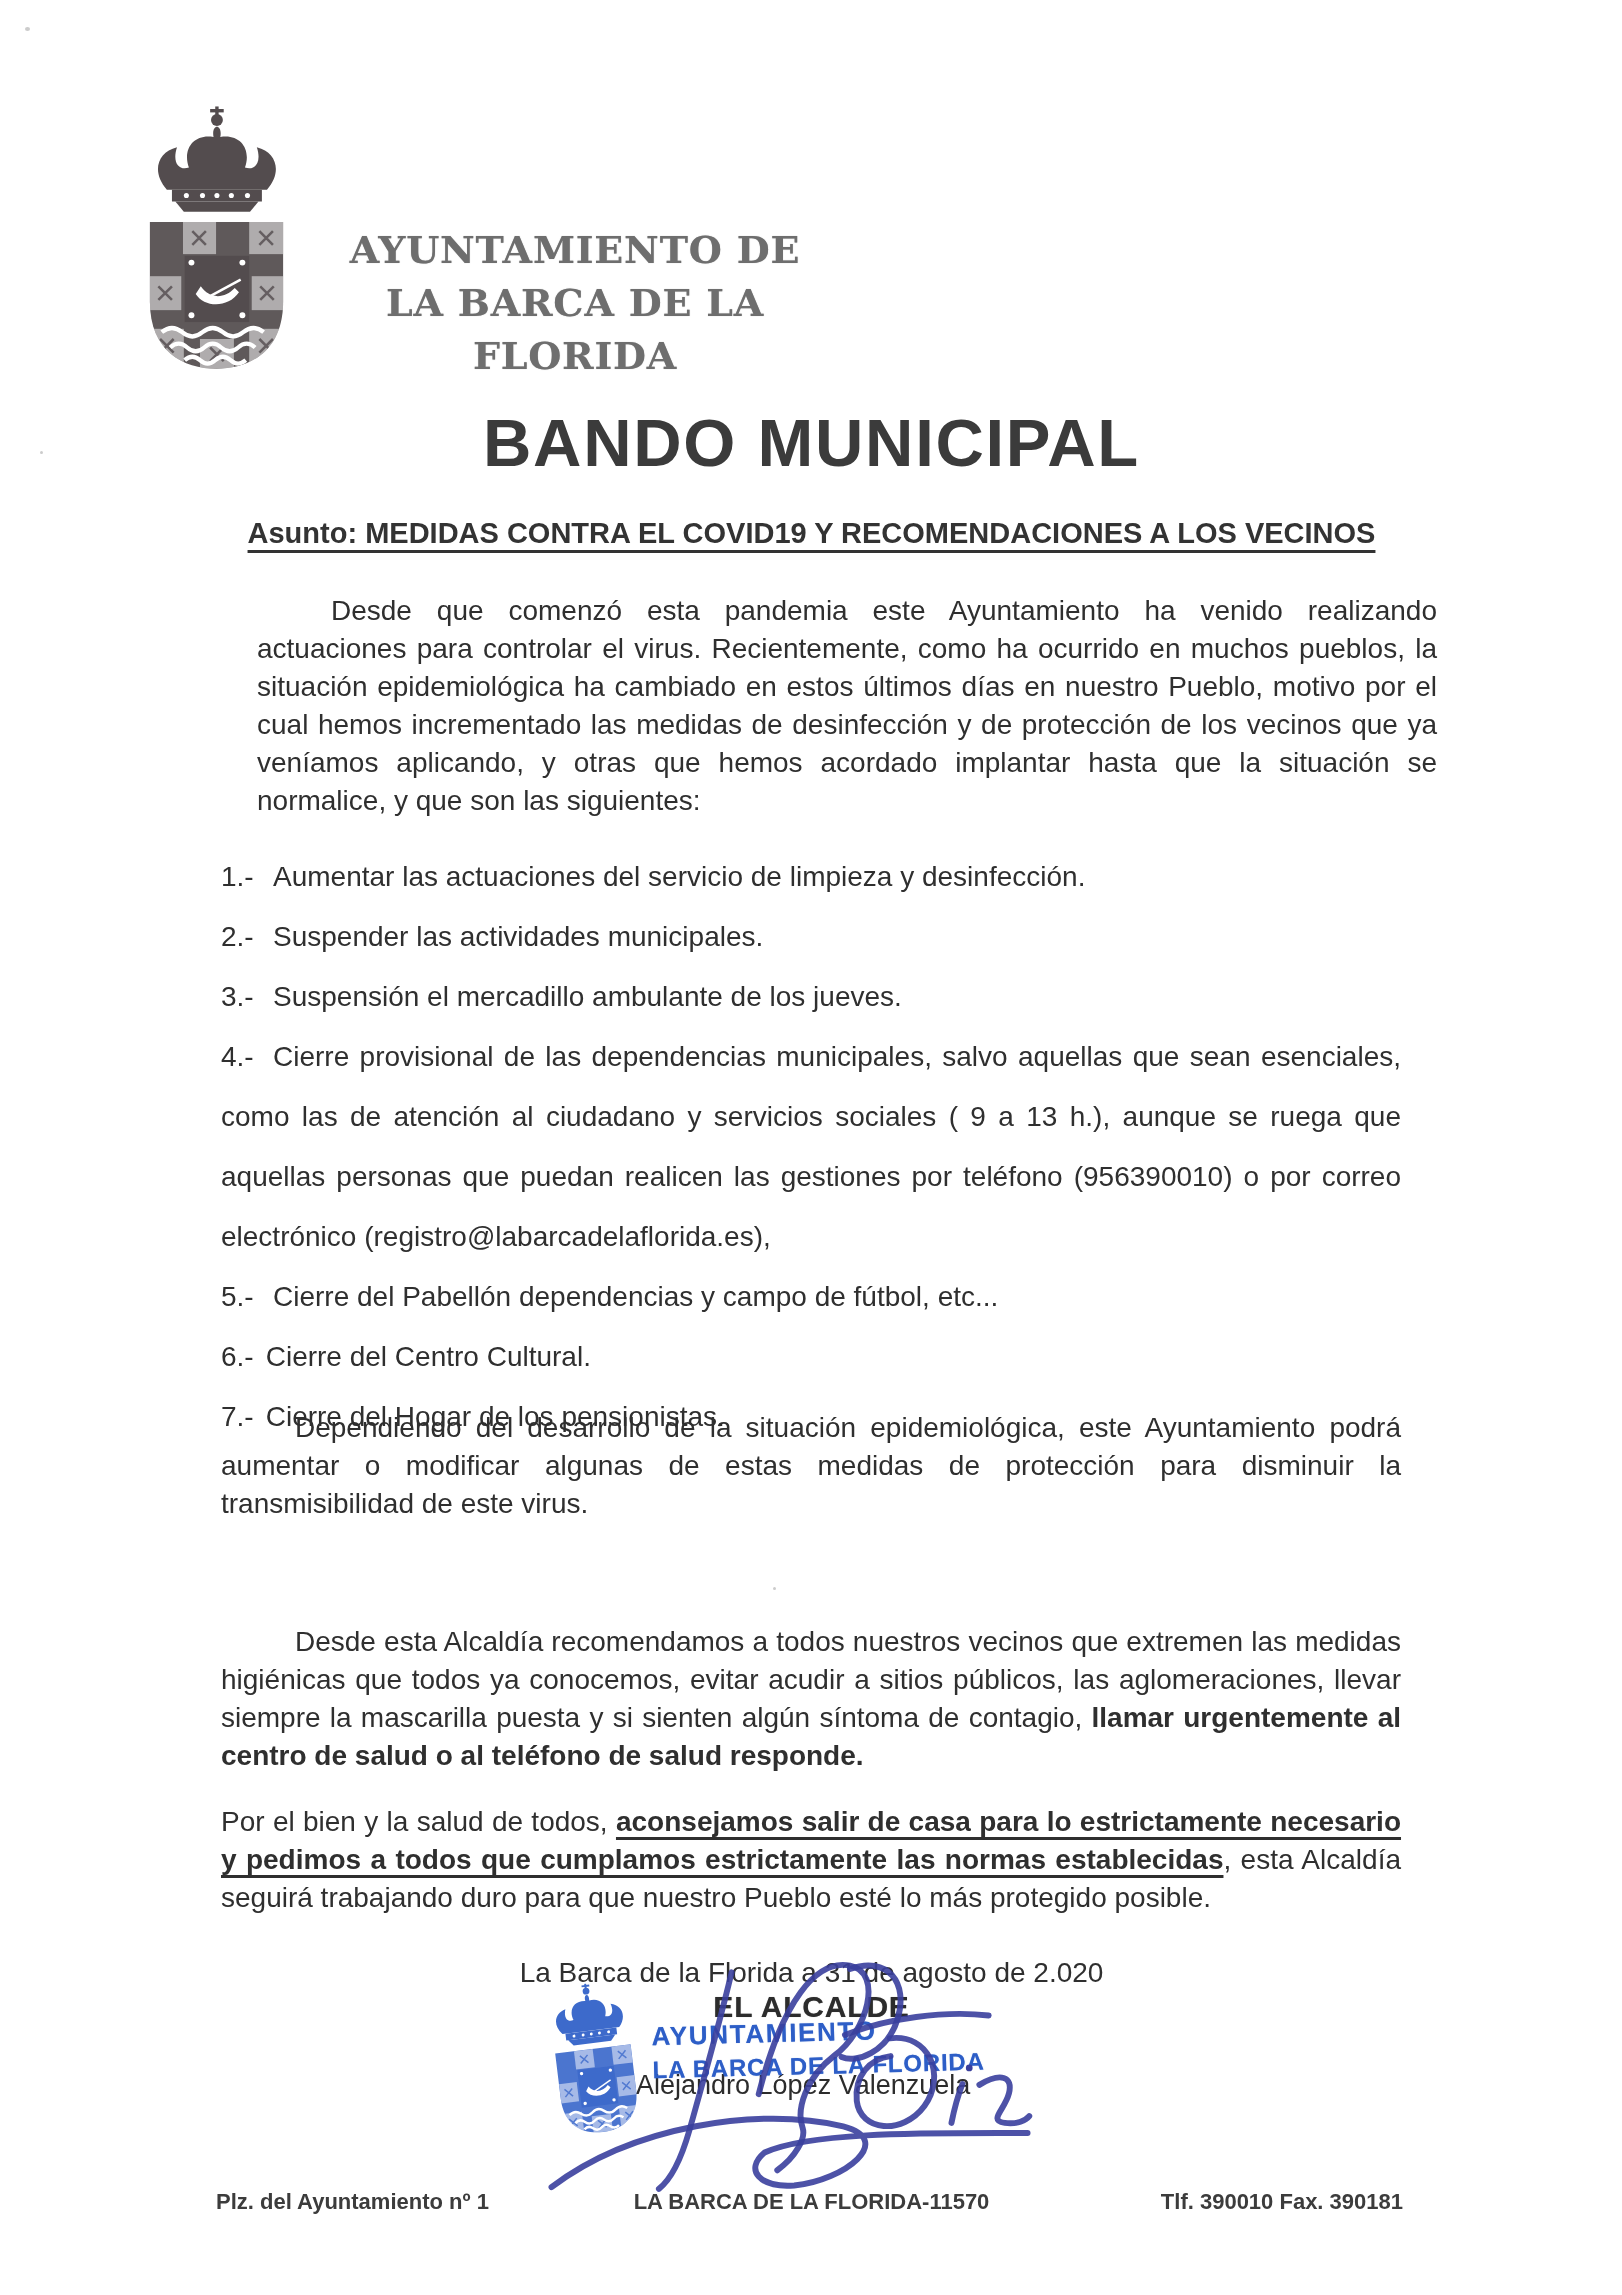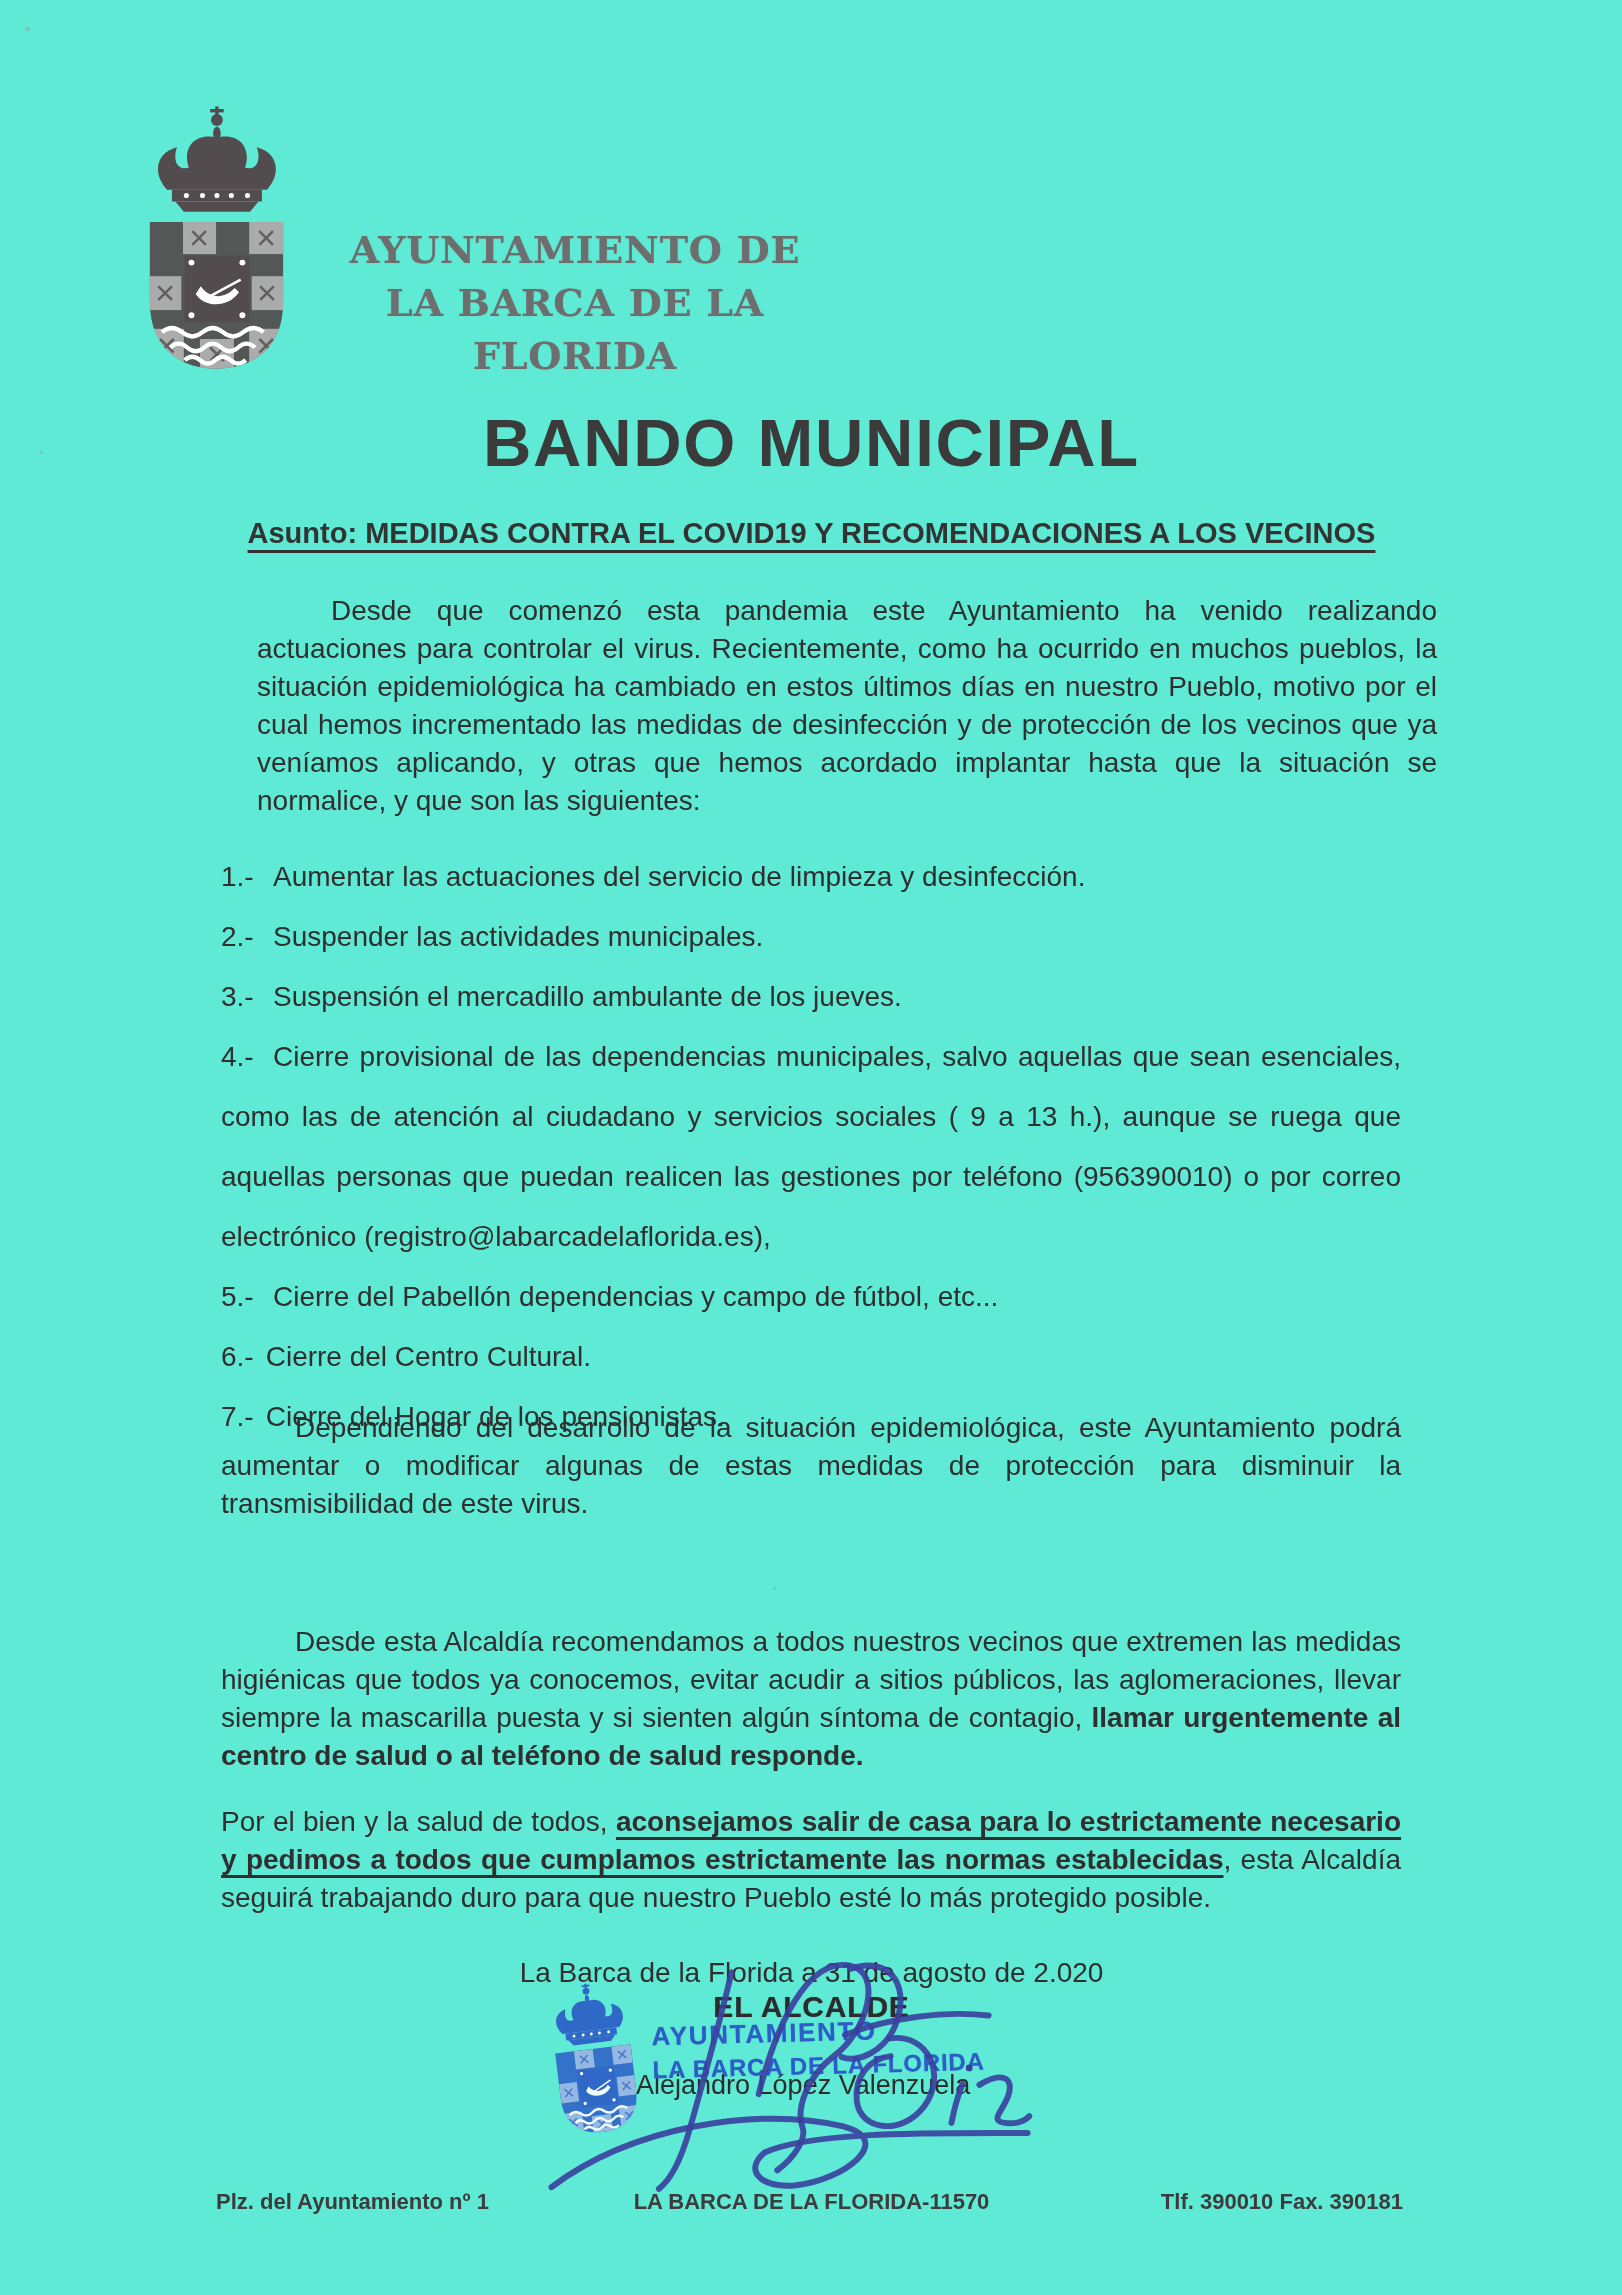--- a/index.html
+++ b/index.html
@@ -1,17 +1,17 @@
 <!DOCTYPE html>
 <html style="font-size:13.5px"><head>
 <meta charset="utf-8">
 <style>
   html,body{margin:0;padding:0;background:#e8e8e8;}
   #page{
-    position:relative; width:1623px; height:2295px; background:#5eead4;
+    position:relative; width:1623px; height:2295px; background:#ffffff;
     font-family:"Liberation Sans", sans-serif; color:#2e2e2e; overflow:hidden;
   }
   
   .crest-header{position:absolute; left:138px; top:106px; width:157px; height:264px; color:#534c4e;}
   .org{
     position:absolute; left:330px; top:223px; width:490px; text-align:center;
     font-family:"DejaVu Serif", serif; font-weight:bold; color:#6e6e6e;
     font-size:38px; line-height:53px; letter-spacing:0.8px;
     text-shadow:0 0 0.8px rgba(110,110,110,.65);
   }

